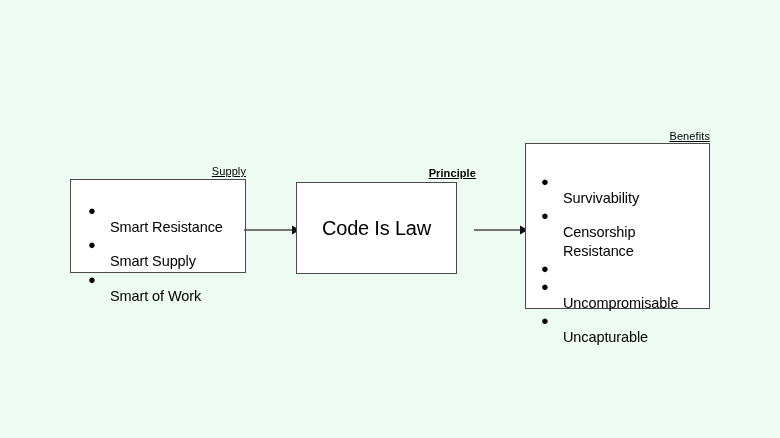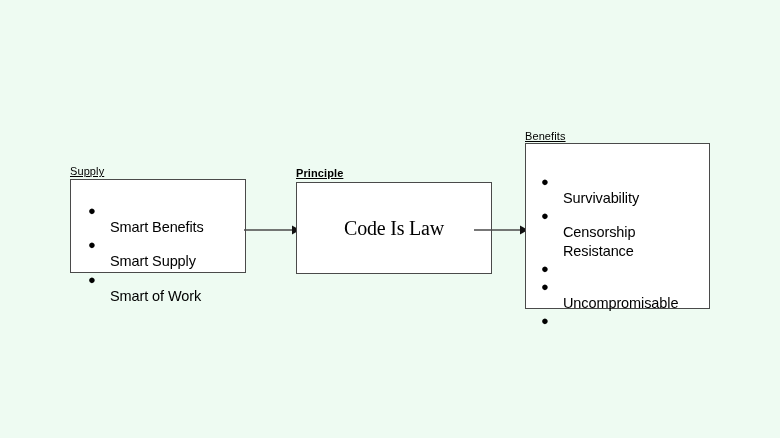--- a/index.html
+++ b/index.html
@@ -27,21 +27,21 @@
     background: #ffffff;
     border: 1.5px solid #4a4a4a;
     box-sizing: border-box;
   }
   .node-label {
     position: absolute;
     font-size: 11px;
     line-height: 13px;
     color: #000000;
     text-decoration: underline;
-    text-align: left;
+    text-align: right;
     white-space: nowrap;
     letter-spacing: 0.1px;
   }
 
   
   .bullet-list {
     position: absolute;
     left: 0;
     right: 0;
     margin: 0;
@@ -84,26 +84,25 @@
   #pillars-list {
     top: 22px;
     padding-left: 17px;
     padding-right: 4px;
   }
 
   
   #node-principle {
     left: 296px;
     top: 182px;
-    width: 196px;
+    width: 161px;
     height: 92px;
     display: flex;
     align-items: center;
     justify-content: center;
-    font-family: Liberation Serif, serif;
   }
   #label-principle {
     left: 296px;
     top: 167px;
     width: 180px;
     font-weight: bold;
   }
   .principle-text {
     font-size: 20px;
     line-height: 24px;
@@ -150,21 +149,21 @@
 <body>
 
 <div id="canvas">
 
   <div class="node-label" id="label-pillars">Supply</div>
 
   <div class="node" id="node-pillars">
     <ul class="bullet-list" id="pillars-list">
       <li class="bullet-item">
         <span class="bullet-dot">●</span>
-        <span class="bullet-text">Smart Benefits</span>
+        <span class="bullet-text">Smart Resistance</span>
       </li>
       <li class="bullet-item">
         <span class="bullet-dot">●</span>
         <span class="bullet-text">Smart Supply</span>
       </li>
       <li class="bullet-item">
         <span class="bullet-dot">●</span>
         <span class="bullet-text">Smart of Work</span>
       </li>
     </ul>
@@ -201,17 +200,18 @@
       </li>
       <li class="bullet-item">
         <span class="bullet-dot">●</span>
       </li>
       <li class="bullet-item">
         <span class="bullet-dot">●</span>
         <span class="bullet-text">Uncompromisable</span>
       </li>
       <li class="bullet-item">
         <span class="bullet-dot">●</span>
+        <span class="bullet-text">Uncapturable</span>
       </li>
     </ul>
   </div>
 
 </div>
 
 </body></html>

